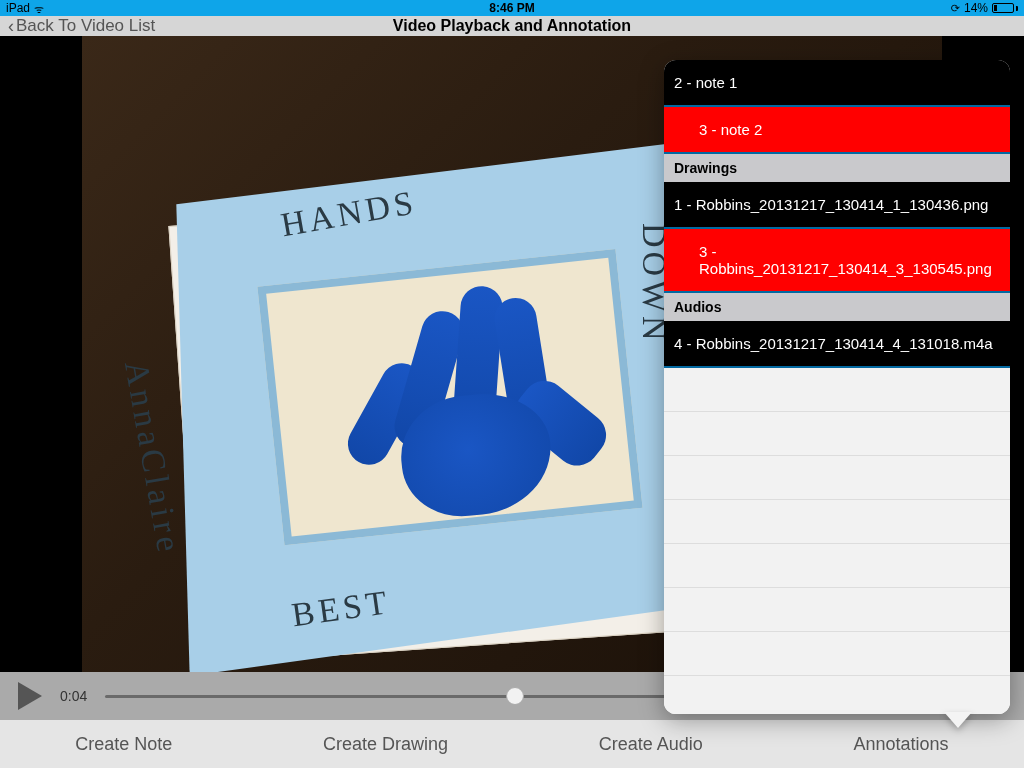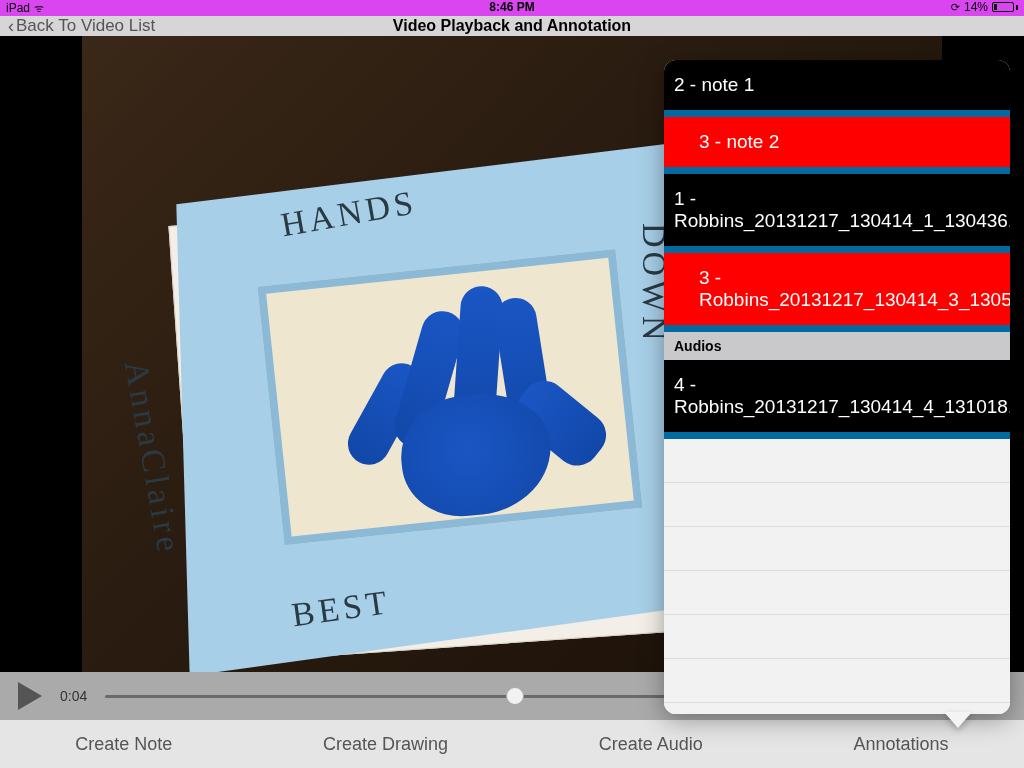--- a/index.html
+++ b/index.html
@@ -1,22 +1,22 @@
 <!DOCTYPE html>
 <html><head>
 <meta charset="utf-8">
 <style>
 * { margin: 0; padding: 0; box-sizing: border-box; font-family: -apple-system, "Helvetica Neue", Helvetica, Arial, sans-serif; }
 html, body { width: 1024px; height: 768px; overflow: hidden; background: #000; }
 
 
 .status-bar {
   position: absolute; top: 0; left: 0; right: 0; height: 16px;
-  background: #d946ef; color: #000;
-  font-size: 12px; display: flex; align-items: flex-start; justify-content: space-between;
+  background: #0ea5e9; color: #000;
+  font-size: 12px; display: flex; align-items: center; justify-content: space-between;
   padding: 0 6px;
 }
 .status-left, .status-right { display: flex; align-items: center; gap: 4px; }
 .status-center { position: absolute; left: 50%; transform: translateX(-50%); font-weight: 600; }
 
 
 .nav-bar {
   position: absolute; top: 16px; left: 0; right: 0; height: 20px;
   background: #d6d6d6; color: #000; display: flex; align-items: center;
   padding: 0 8px; font-size: 17px;
@@ -128,22 +128,22 @@
   position: absolute; right: 52px; bottom: 40px; width: 0; height: 0;
   border-left: 14px solid transparent; border-right: 14px solid transparent;
   border-top: 16px solid #f4f4f4;
   filter: drop-shadow(0 3px 3px rgba(0,0,0,0.25));
 }
 .pop-section-header {
   background: #c9c9cc; color: #000; font-weight: 700; font-size: 14px;
   padding: 6px 10px;
 }
 .pop-row {
-  background: #000; color: #fff; font-size: 19px; padding: 14px 10px;
-  border-bottom: 7px solid #0369a1; cursor: pointer;
+  background: #000; color: #fff; font-size: 15px; padding: 14px 10px;
+  border-bottom: 2px solid #0369a1; cursor: pointer;
 }
 .pop-row.selected { background: #ff0000; padding-left: 35px; }
 .pop-empty {
   flex: 1; background: #f2f2f2;
   background-image: repeating-linear-gradient(#f2f2f2, #f2f2f2 43px, #ddd 43px, #ddd 44px);
 }
 
 
 .battery {
   display: inline-flex; align-items: center; gap: 2px;
@@ -222,20 +222,21 @@
   <div class="tab">Create Drawing</div>
   <div class="tab">Create Audio</div>
   <div class="tab">Annotations</div>
 </div>
 
 <div class="popover">
   <div id="notes-list">
       <div class="pop-row">2 - note 1</div>
       <div class="pop-row selected">3 - note 2</div>
     </div>
+  <div class="pop-section-header">Drawings</div>
   <div id="drawings-list">
       <div class="pop-row">1 - Robbins_20131217_130414_1_130436.png</div>
       <div class="pop-row selected">3 - Robbins_20131217_130414_3_130545.png</div>
     </div>
   <div class="pop-section-header">Audios</div>
   <div id="audios-list">
       <div class="pop-row">4 - Robbins_20131217_130414_4_131018.m4a</div>
     </div>
   <div class="pop-empty"></div>
 </div>

